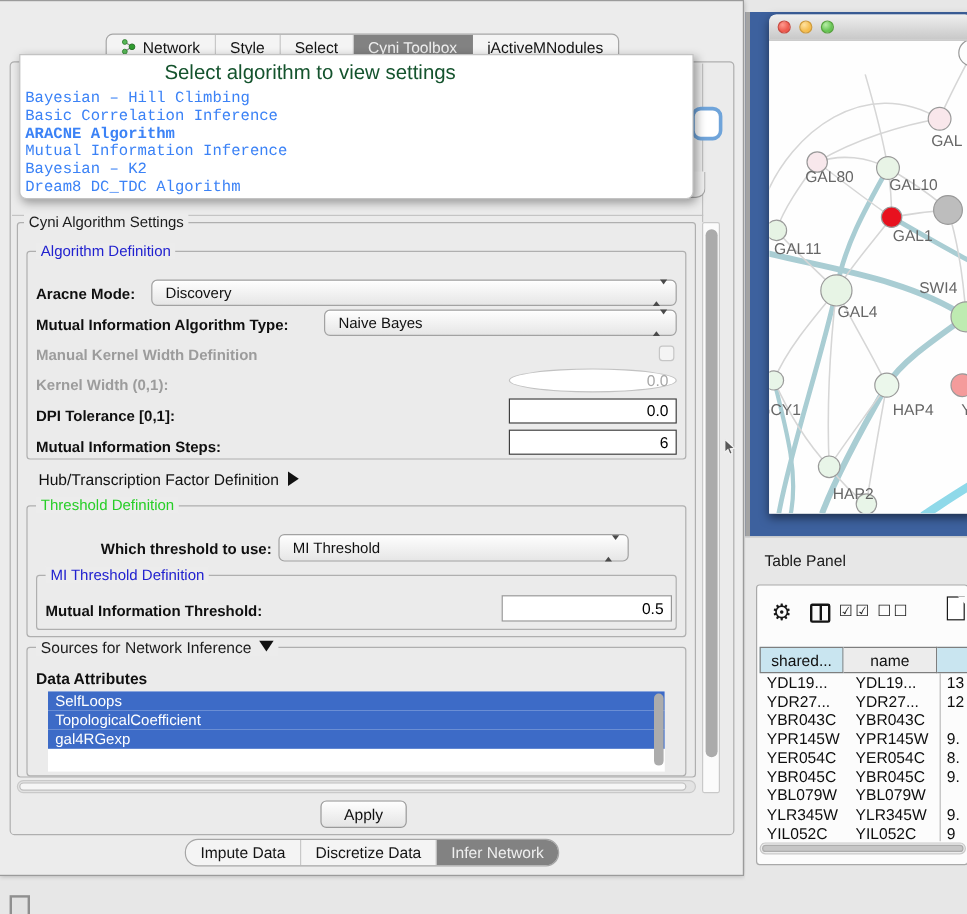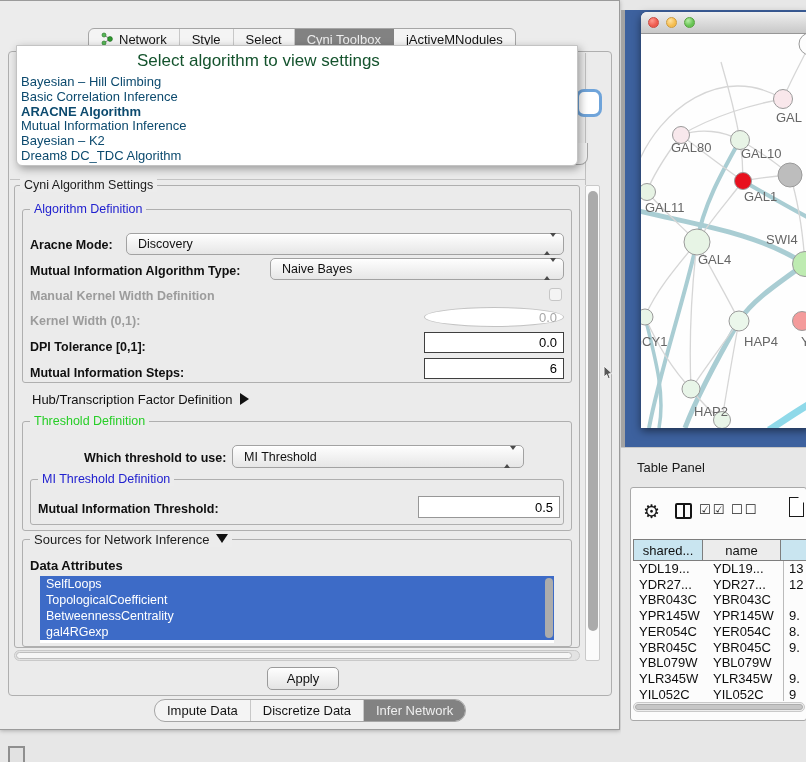--- a/index.html
+++ b/index.html
@@ -103,21 +103,21 @@
   }
 
   
   .popup{
     position:absolute;left:16px;top:44px;width:562px;height:121px;
     background:#FFFFFF;border:1px solid #C3C3C3;border-radius:0 0 6px 6px;
     box-shadow:2px 3px 8px rgba(0,0,0,.35);
     z-index:30;box-sizing:border-box;
   }
   .popup-placeholder{position:absolute;left:120px;top:5px;width:440px;text-align:left;font-size:17px;color:#14532d;}
-  .pop-item{height:14.8px;line-height:14.8px;font-size:13px;color:#0c4a6e;padding-left:4px;white-space:nowrap;}
+  .pop-item{height:14.8px;line-height:14.8px;font-size:13px;color:#3b82f6;padding-left:4px;white-space:nowrap;font-family:Liberation Mono, monospace;}
   .pop-item.bold{font-weight:bold;}
   .pop-list{position:absolute;left:0;top:29px;right:0;}
   .frag-blue{position:absolute;left:576px;top:88px;width:26px;height:28px;border:3px solid #6FA4DA;border-radius:8px;background:#fff;z-index:5;box-sizing:border-box;}
   .frag-corner{position:absolute;left:562px;top:142px;width:26px;height:22px;border-right:1px solid #A6A6A6;border-bottom:1px solid #A6A6A6;border-radius:0 0 8px 0;background:#F0F0F0;z-index:4;box-sizing:border-box;}
 
   
   .net-area{
     position:absolute;left:621px;top:10px;width:185px;height:437px;
     background:#3D619E;border-left:4px solid #a3a3a3;box-sizing:border-box;
   }
@@ -280,21 +280,20 @@
 
   <div class="group" style="left:22px;top:538px;width:550px;height:108px;"></div>
   <span class="legend" style="left:30px;top:531px;font-size:13px;">
     <span>Sources for Network Inference</span><span class="tri-down"></span>
   </span>
   <span class="lbl b" style="left:30px;top:557px;font-size:13px;">Data Attributes</span>
 
   <div class="attr-list" style="left:40px;top:575px;width:514px;height:67px;" id="attr-list">
       <div class="attr-item">SelfLoops</div>
       <div class="attr-item">TopologicalCoefficient</div>
-      <div class="attr-item">BetweennessCentrality</div>
       <div class="attr-item">gal4RGexp</div>
     </div>
   <div class="list-vscroll" style="left:545px;top:577px;height:60px;"></div>
 
   <div class="hscroll-track" style="left:14px;top:649px;width:566px;height:11px;">
     <div class="hscroll-thumb" style="left:1px;top:1px;width:556px;height:7px;"></div>
   </div>
 
   <div class="apply-btn" style="left:267px;top:666px;width:72px;height:23px;">
     <span>Apply</span>

